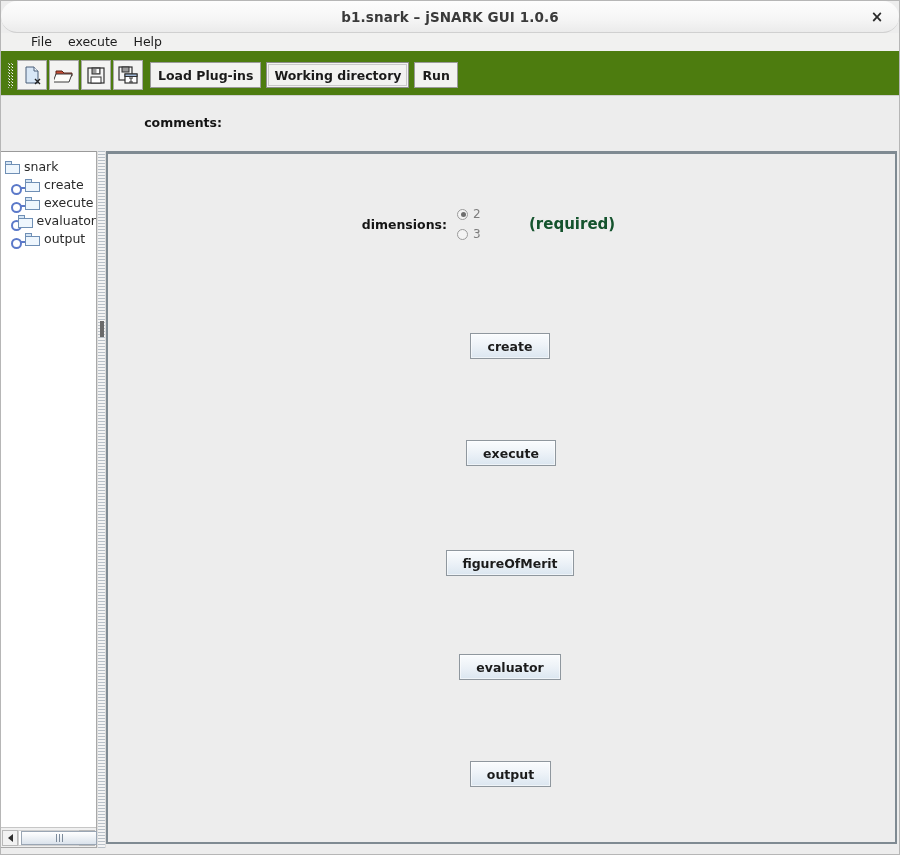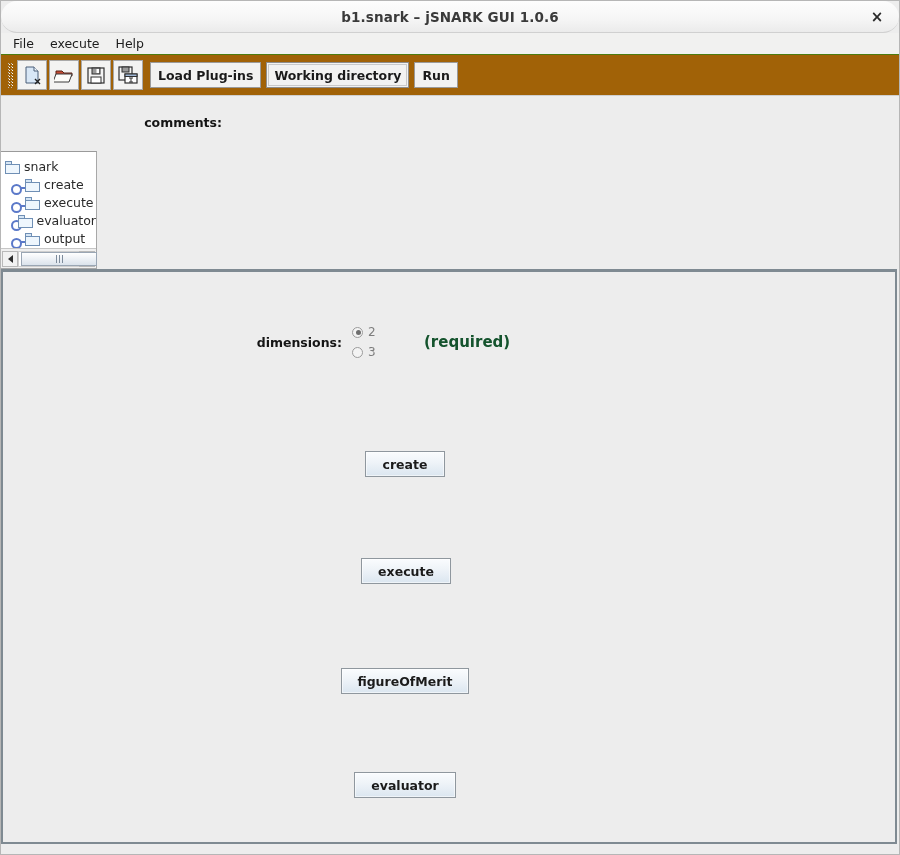--- a/index.html
+++ b/index.html
@@ -31,35 +31,35 @@
     letter-spacing: .1px;
   }
   .close-btn {
     position: absolute; right: 8px; top: 0; bottom: 0;
     width: 28px; display: flex; align-items: center; justify-content: center;
     font-size: 15px; font-weight: bold; color: #2b2b2b; cursor: pointer;
   }
 
   
   .menubar {
-    height: 22px; display: flex; align-items: center;
+    height: 22px; display: flex; align-items: flex-end;
     background: #f1f1f0;
-    padding-left: 4px;
-    border-bottom: 1px solid #4d7c0f;
+    padding-left: 22px;
+    border-bottom: 4px solid #4d7c0f;
   }
   .menu-item {
     font-size: 12.5px; color: #1c1c1c;
     padding: 2px 8px; cursor: default;
   }
 
   
   .toolbar {
     position: relative;
     height: 41px;
-    background: #a16207;
+    background: #4d7c0f;
     display: flex; align-items: center;
     padding-left: 6px;
     border-bottom: 1px solid #cfcfcf;
   }
   .grip {
     width: 7px; height: 26px; margin-right: 3px;
     background-image:
       radial-gradient(#b9b9b9 40%, transparent 41%),
       radial-gradient(#ffffff 40%, transparent 41%);
     background-size: 3px 3px, 3px 3px;
@@ -129,21 +129,20 @@
   .arrow-dn { width:0;height:0;border-left:4px solid transparent;border-right:4px solid transparent;border-top:5px solid #2e2e2e; }
   .arrow-lf { width:0;height:0;border-top:4px solid transparent;border-bottom:4px solid transparent;border-right:5px solid #2e2e2e; }
   .arrow-rt { width:0;height:0;border-top:4px solid transparent;border-bottom:4px solid transparent;border-left:5px solid #2e2e2e; }
 
   
   .body-area {
     position: relative;
     height: 697px;
     display: flex;
     background: #ededed;
-    flex-direction: column;
   }
 
   .sidebar {
     position: relative;
     width: 96px;
     background: #ffffff;
     border: 1px solid #a8a8a8;
     border-left: none; border-top: 1px solid #9a9a9a;
     display: flex; flex-direction: column;
   }

